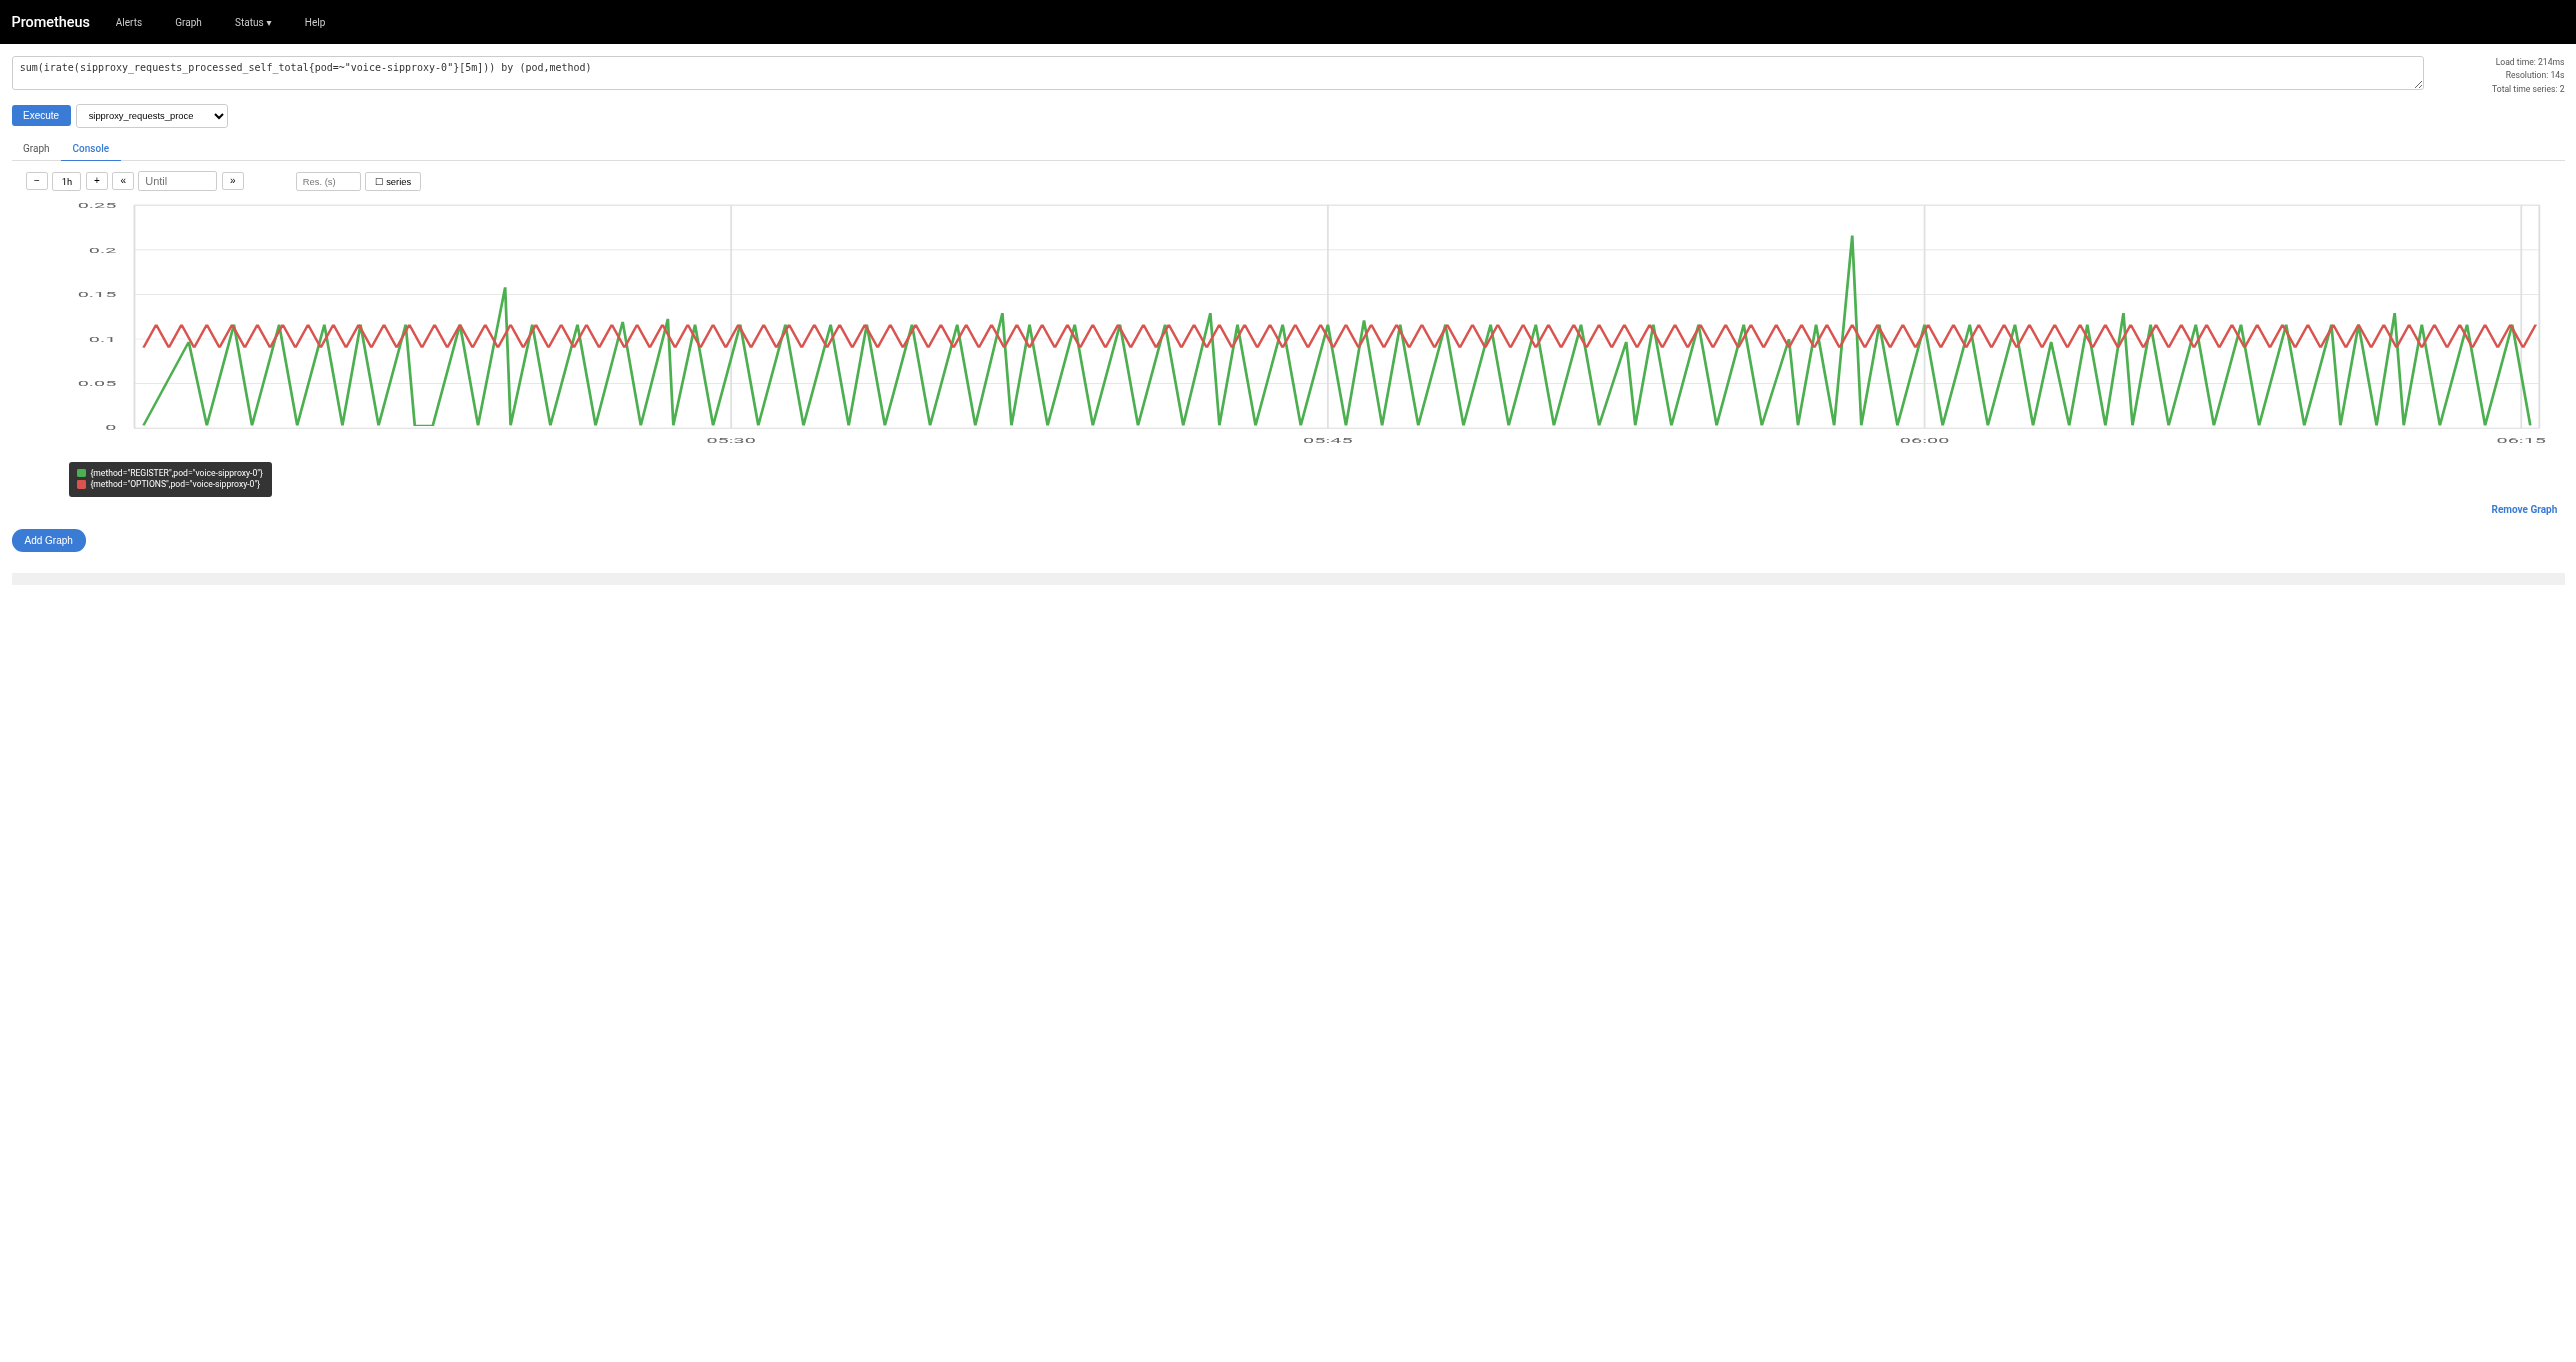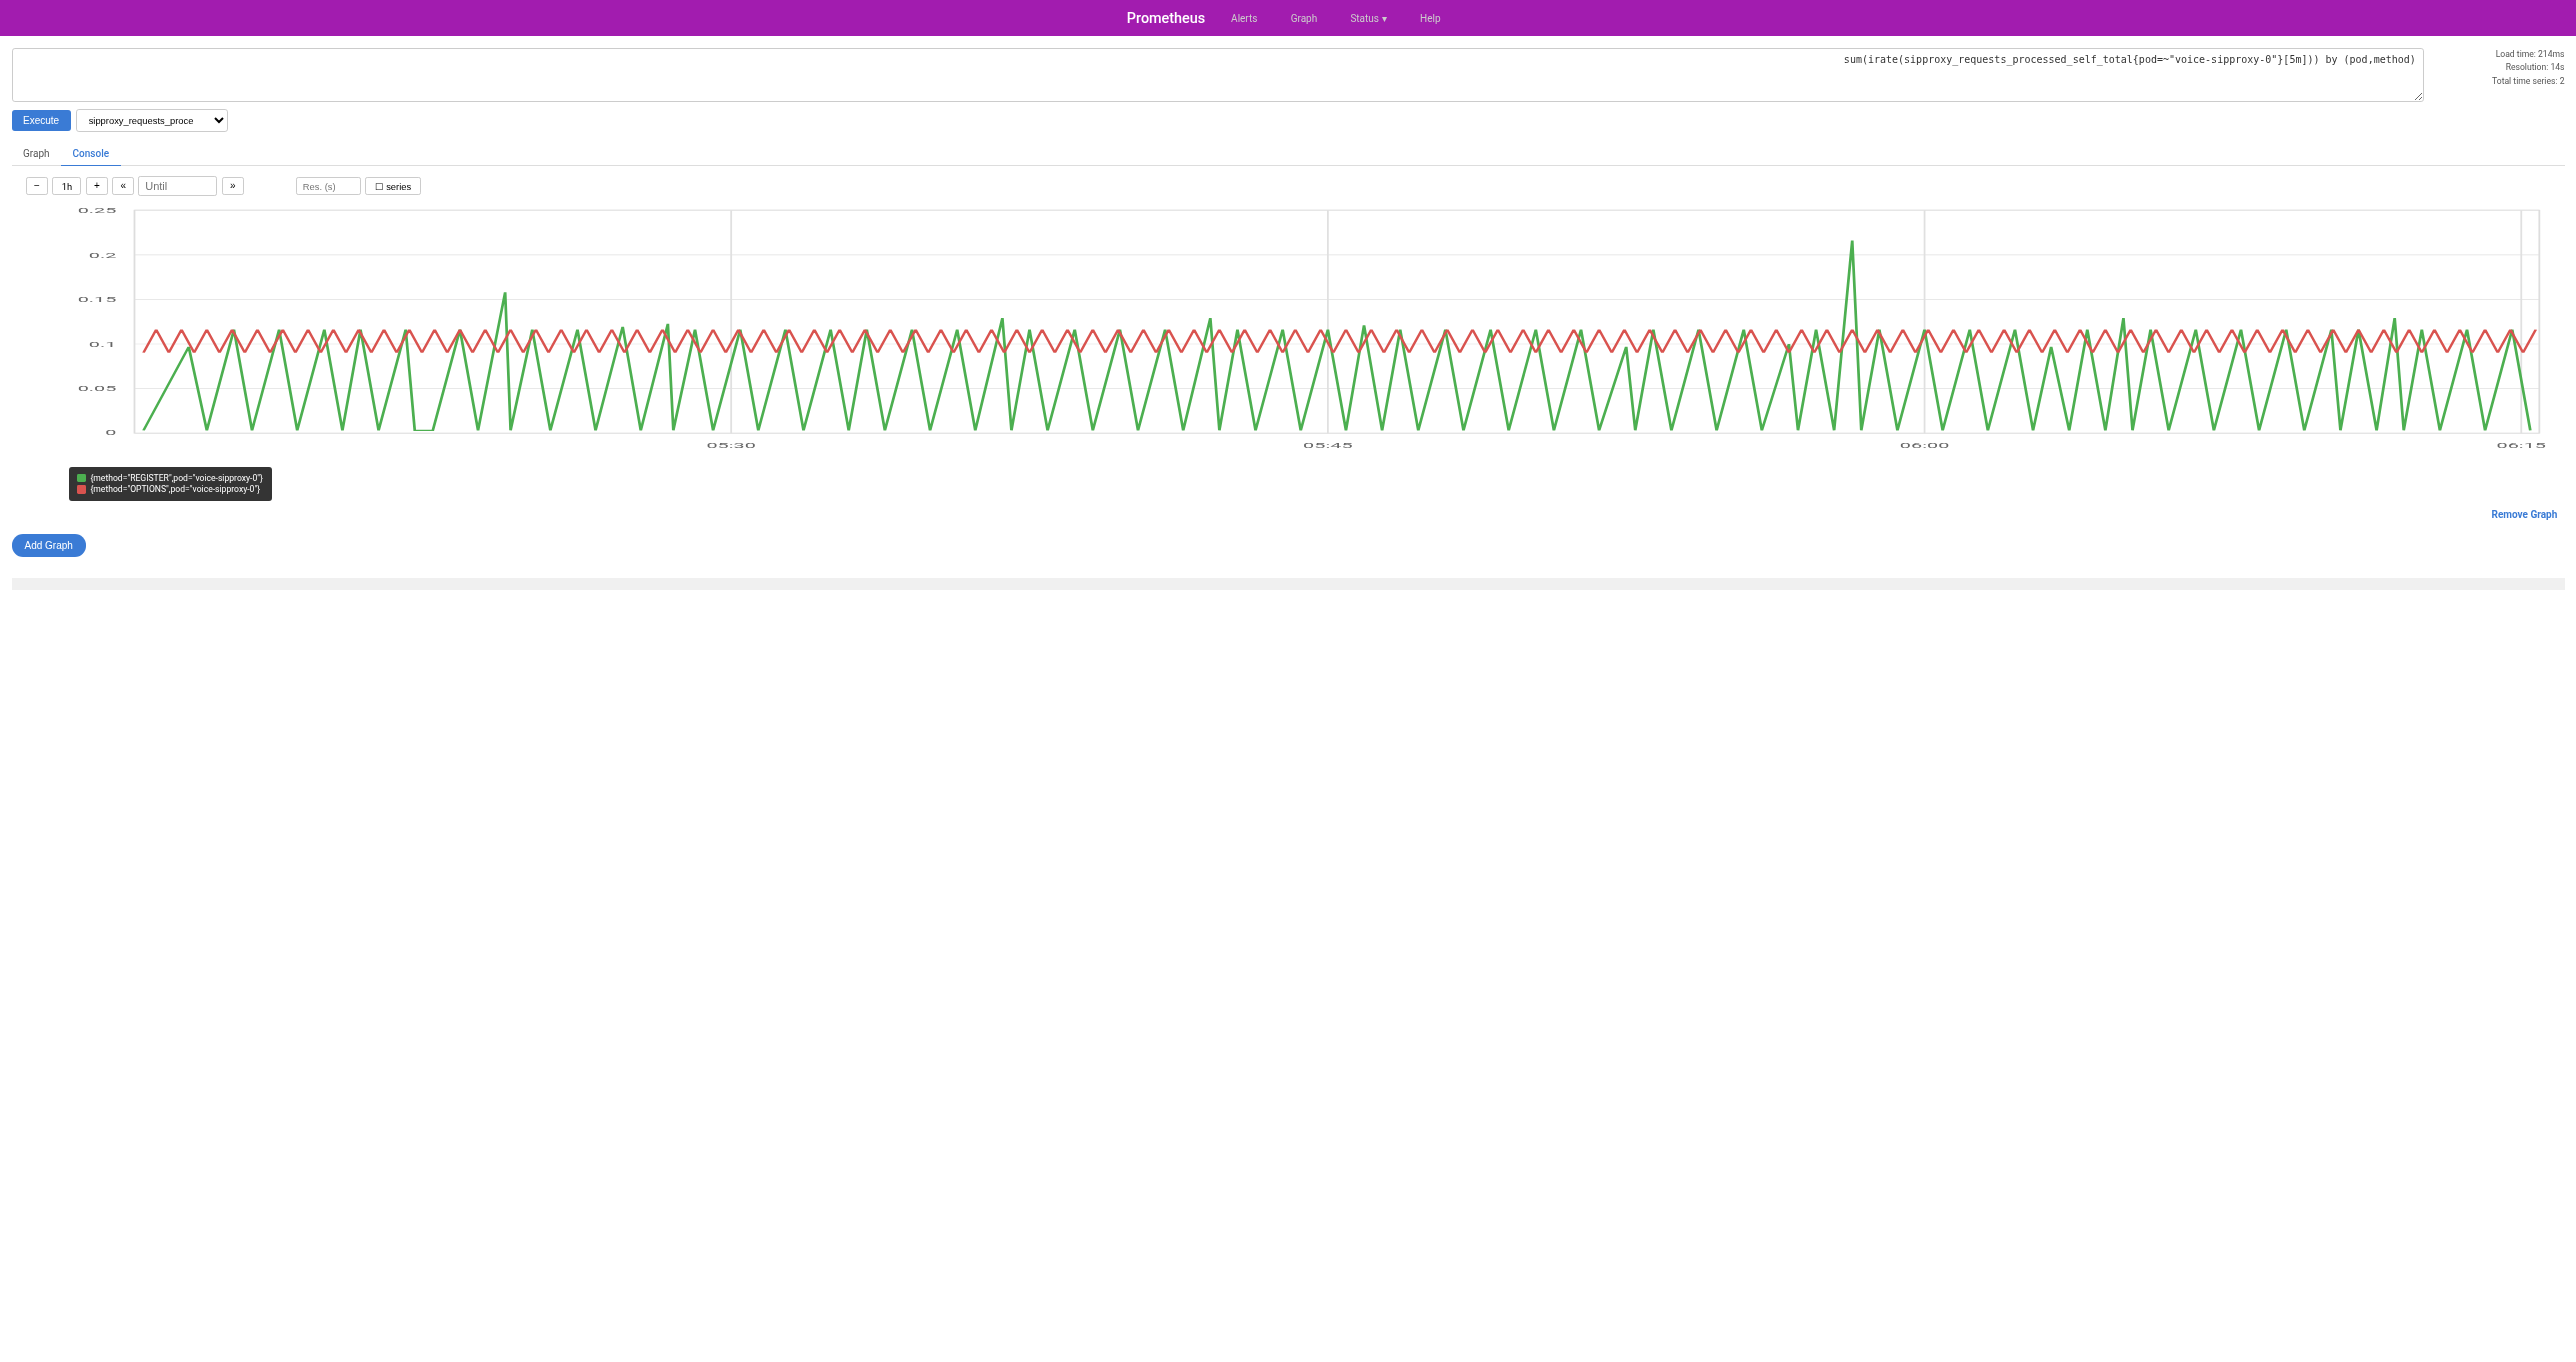--- a/index.html
+++ b/index.html
@@ -1,25 +1,24 @@
 <!DOCTYPE html>
 <html style="font-size:11.5px"><head>
   <meta charset="utf-8">
   <style>
     * { box-sizing: border-box; margin: 0; padding: 0; }
     body { font-family: -apple-system, BlinkMacSystemFont, "Segoe UI", Roboto, Arial, sans-serif; font-size: 10px; background: #fff; }
 
     
     .navbar {
-      background: #a21caf;
+      background: #000000;
       display: flex;
       align-items: center;
       padding: 0 11.5px;
-      height: 36px;
-      justify-content: center;
+      height: 44px;
     }
     .navbar-brand {
       color: #fff;
       font-size: 14.4px;
       font-weight: 500;
       margin-right: 17.3px;
     }
     .navbar-links {
       display: flex;
       gap: 16px;
@@ -67,24 +66,23 @@
       gap: 11.5px;
       margin-bottom: 7.2px;
     }
     .query-textarea {
       flex: 1;
       border: 0.7px solid #ccc;
       border-radius: 2.9px;
       padding: 5.8px 7.2px;
       font-size: 10px;
       resize: vertical;
-      height: 54px;
+      height: 34px;
       font-family: monospace;
       color: #333;
-      text-align: right;
     }
     .query-meta {
       text-align: right;
       font-size: 8.6px;
       color: #555;
       min-width: 129px;
       line-height: 1.6;
     }
 
     

